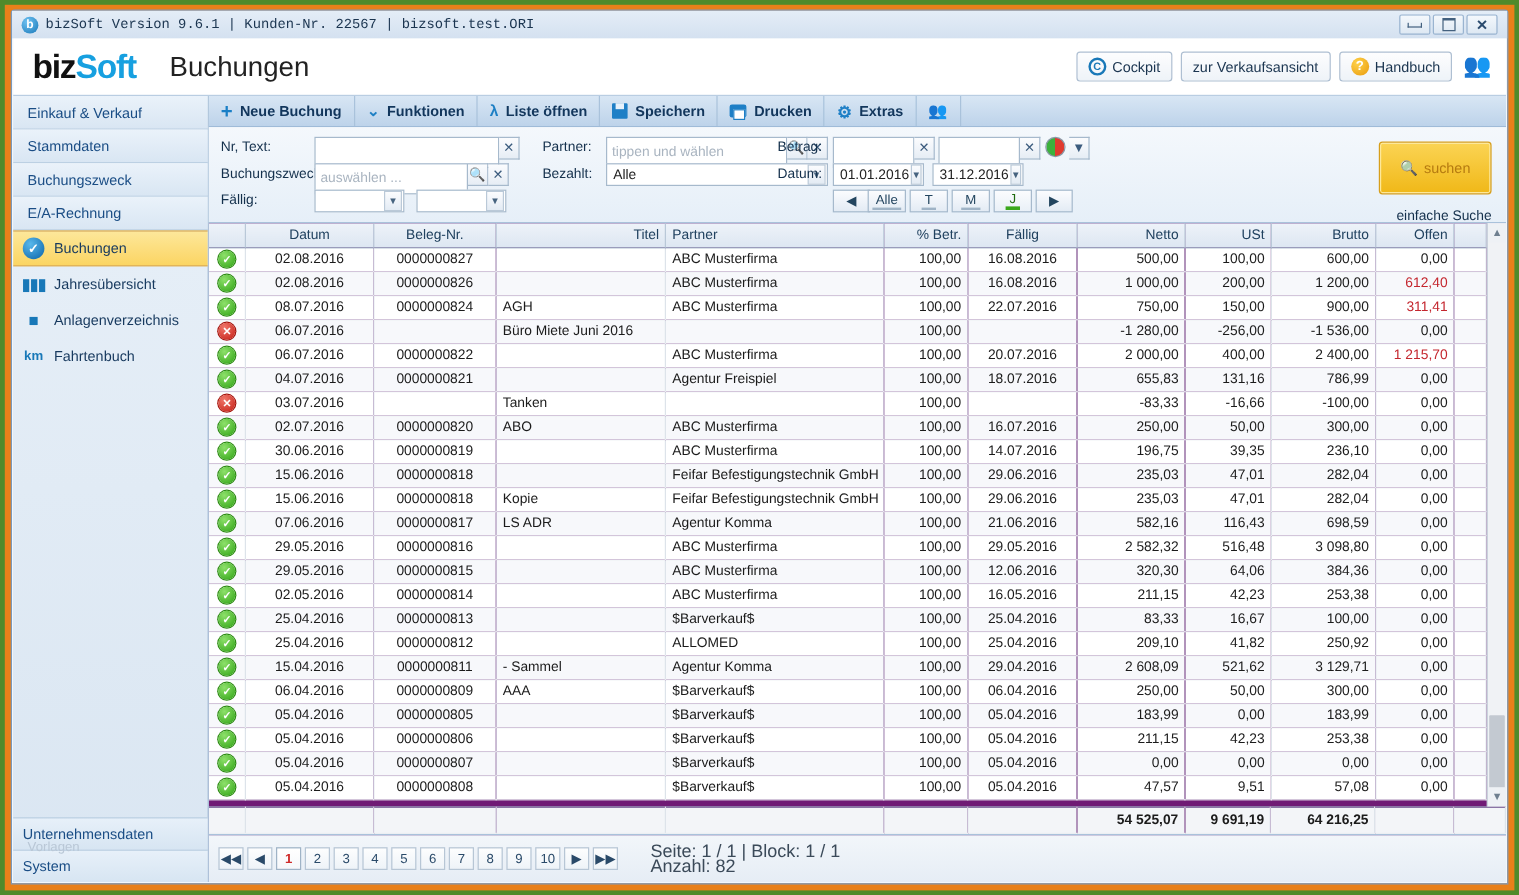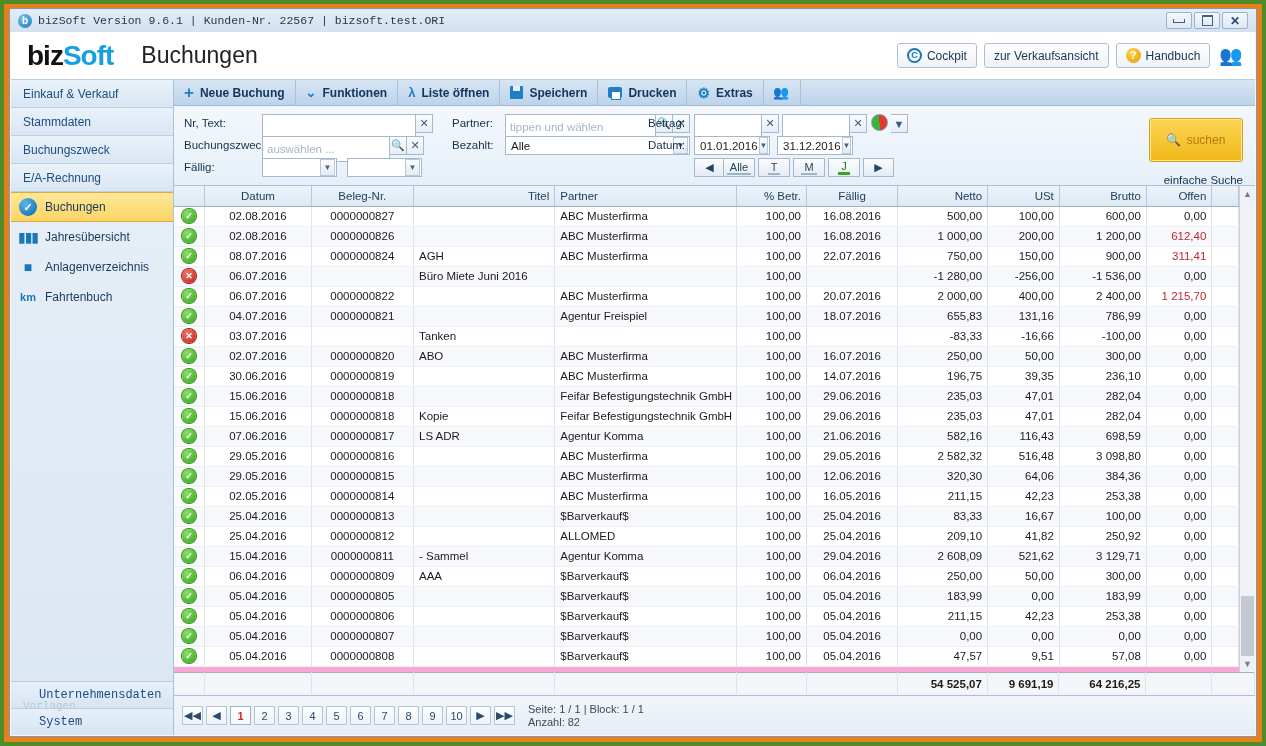--- a/index.html
+++ b/index.html
@@ -99,26 +99,25 @@
     border:1px solid #e0a93a; border-left:none; border-right:none;
     font-weight:400;
   }
   .si-icon { width:18px;height:18px;flex:0 0 18px;display:flex;align-items:center;justify-content:center;font-size:13px;}
   .ico-circle { border-radius:50%; background:radial-gradient(circle at 35% 30%,#58b8ec,#0b63a8); color:#fff; font-size:11px; font-weight:bold;}
   .ico-bars { color:#1878b8; font-size:14px; letter-spacing:-1px;}
   .ico-stack { color:#1878b8; font-size:14px;}
   .ico-km { color:#1878b8; font-size:11px; font-weight:bold;}
   #sidebar-spacer { flex:1 1 auto; }
   .side-bottom {
-    height:27px; display:flex; align-items:center; padding-left:28px;
+    height:27px; display:flex; align-items:center; padding-left:8px;
     font-size:12px;color:#1a4d85;
     background:linear-gradient(#e7f0f9,#d7e5f2);
     border-top:1px solid #bcd0e3;
     position:relative;
-    font-family:Liberation Mono, monospace;
   }
   #vorlagen-ghost {
     position:absolute; left:12px; top:-9px;
     font-size:11px; color:#b9c7d6;
   }
 
   
   #main { flex:1 1 auto; display:flex; flex-direction:column; background:#eef4fa; min-width:0;}
 
   
@@ -191,21 +190,21 @@
     box-shadow:inset 0 0 0 1px #fde89a;
   }
   #einfache { position:absolute; right:12px; top:68px; font-size:11.5px; color:#14304c; }
   .traffic {
     width:17px;height:17px;border-radius:50%;
     background:conic-gradient(#e03a2f 0 50%, #3cb13c 50% 100%);
     border:1px solid #8a9aa8;
   }
 
   
-  #table-wrap { flex:1 1 auto; display:flex; flex-direction:column; background:#f9a8d4; min-height:0; }
+  #table-wrap { flex:1 1 auto; display:flex; flex-direction:column; background:#701a75; min-height:0; }
   table.grid { width:100%; border-collapse:collapse; table-layout:fixed; font-size:11.5px; color:#1b1b1b;}
   table.grid th {
     height:20px; font-weight:normal;
     background:linear-gradient(#eef3f9,#dde7f2);
     border-right:1px solid #b9c8d8; border-bottom:1px solid #9eb2c6;
     color:#20415f; padding:0 5px;
   }
   table.grid td {
     height:20px; border-right:1px solid #dde3ea; border-bottom:1px solid #eceff3;
     padding:0 5px; white-space:nowrap; overflow:hidden;
@@ -243,21 +242,21 @@
     background:linear-gradient(#f2f6fa,#e6edf5);
     border-top:1px solid #a9c2db; padding-left:8px;
   }
   .pg {
     min-width:21px;height:19px;border:1px solid #b7c6d5;margin-right:3px;
     background:linear-gradient(#fdfefe,#eef3f8);
     display:flex;align-items:center;justify-content:center;
     font-size:11px;color:#2a4a69;
   }
   .pg.cur { color:#cf2a2a; background:linear-gradient(#ffffff,#f6f8fb); border-color:#9fb3c6; font-weight:bold;}
-  #pg-info { margin-left:10px; font-size:11px; color:#3b4a59; line-height:13px; }
+  #pg-info { margin-left:24px; font-size:15px; color:#3b4a59; line-height:13px; }
 </style>
 </head>
 <body>
 
 <div id="outer-green"></div>
 <div id="outer-orange"></div>
 
 <div id="win-frame">
 
   <div id="titlebar">

